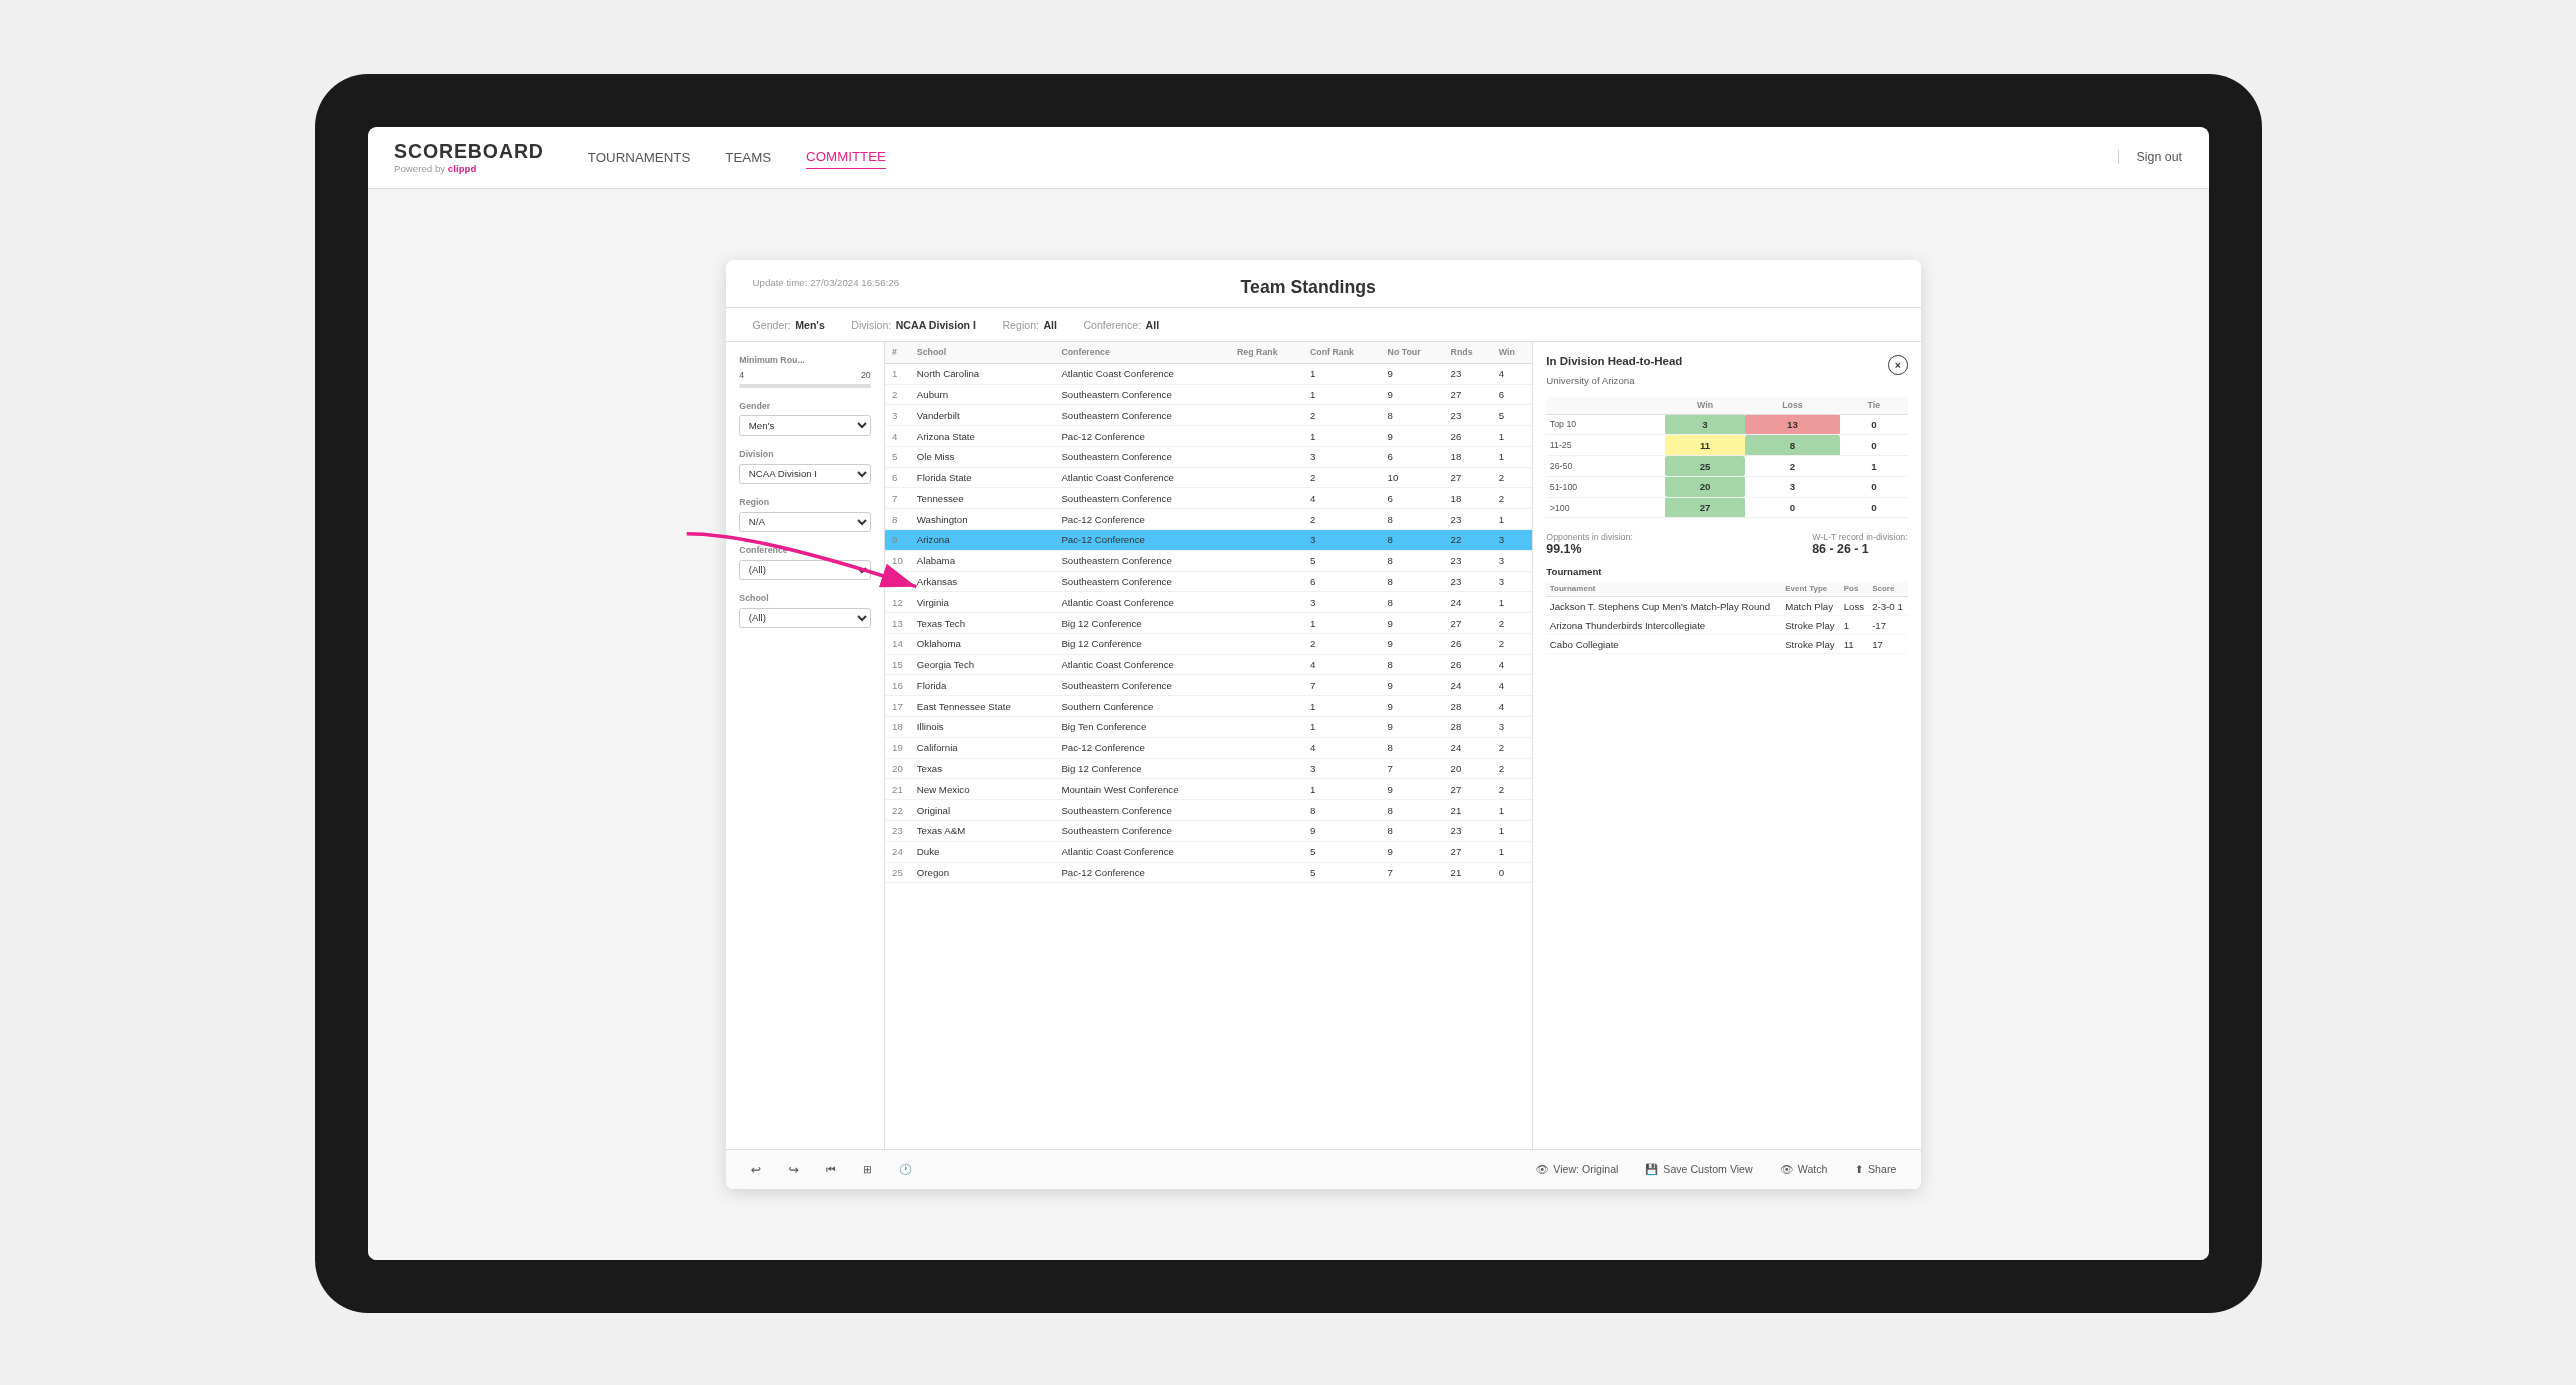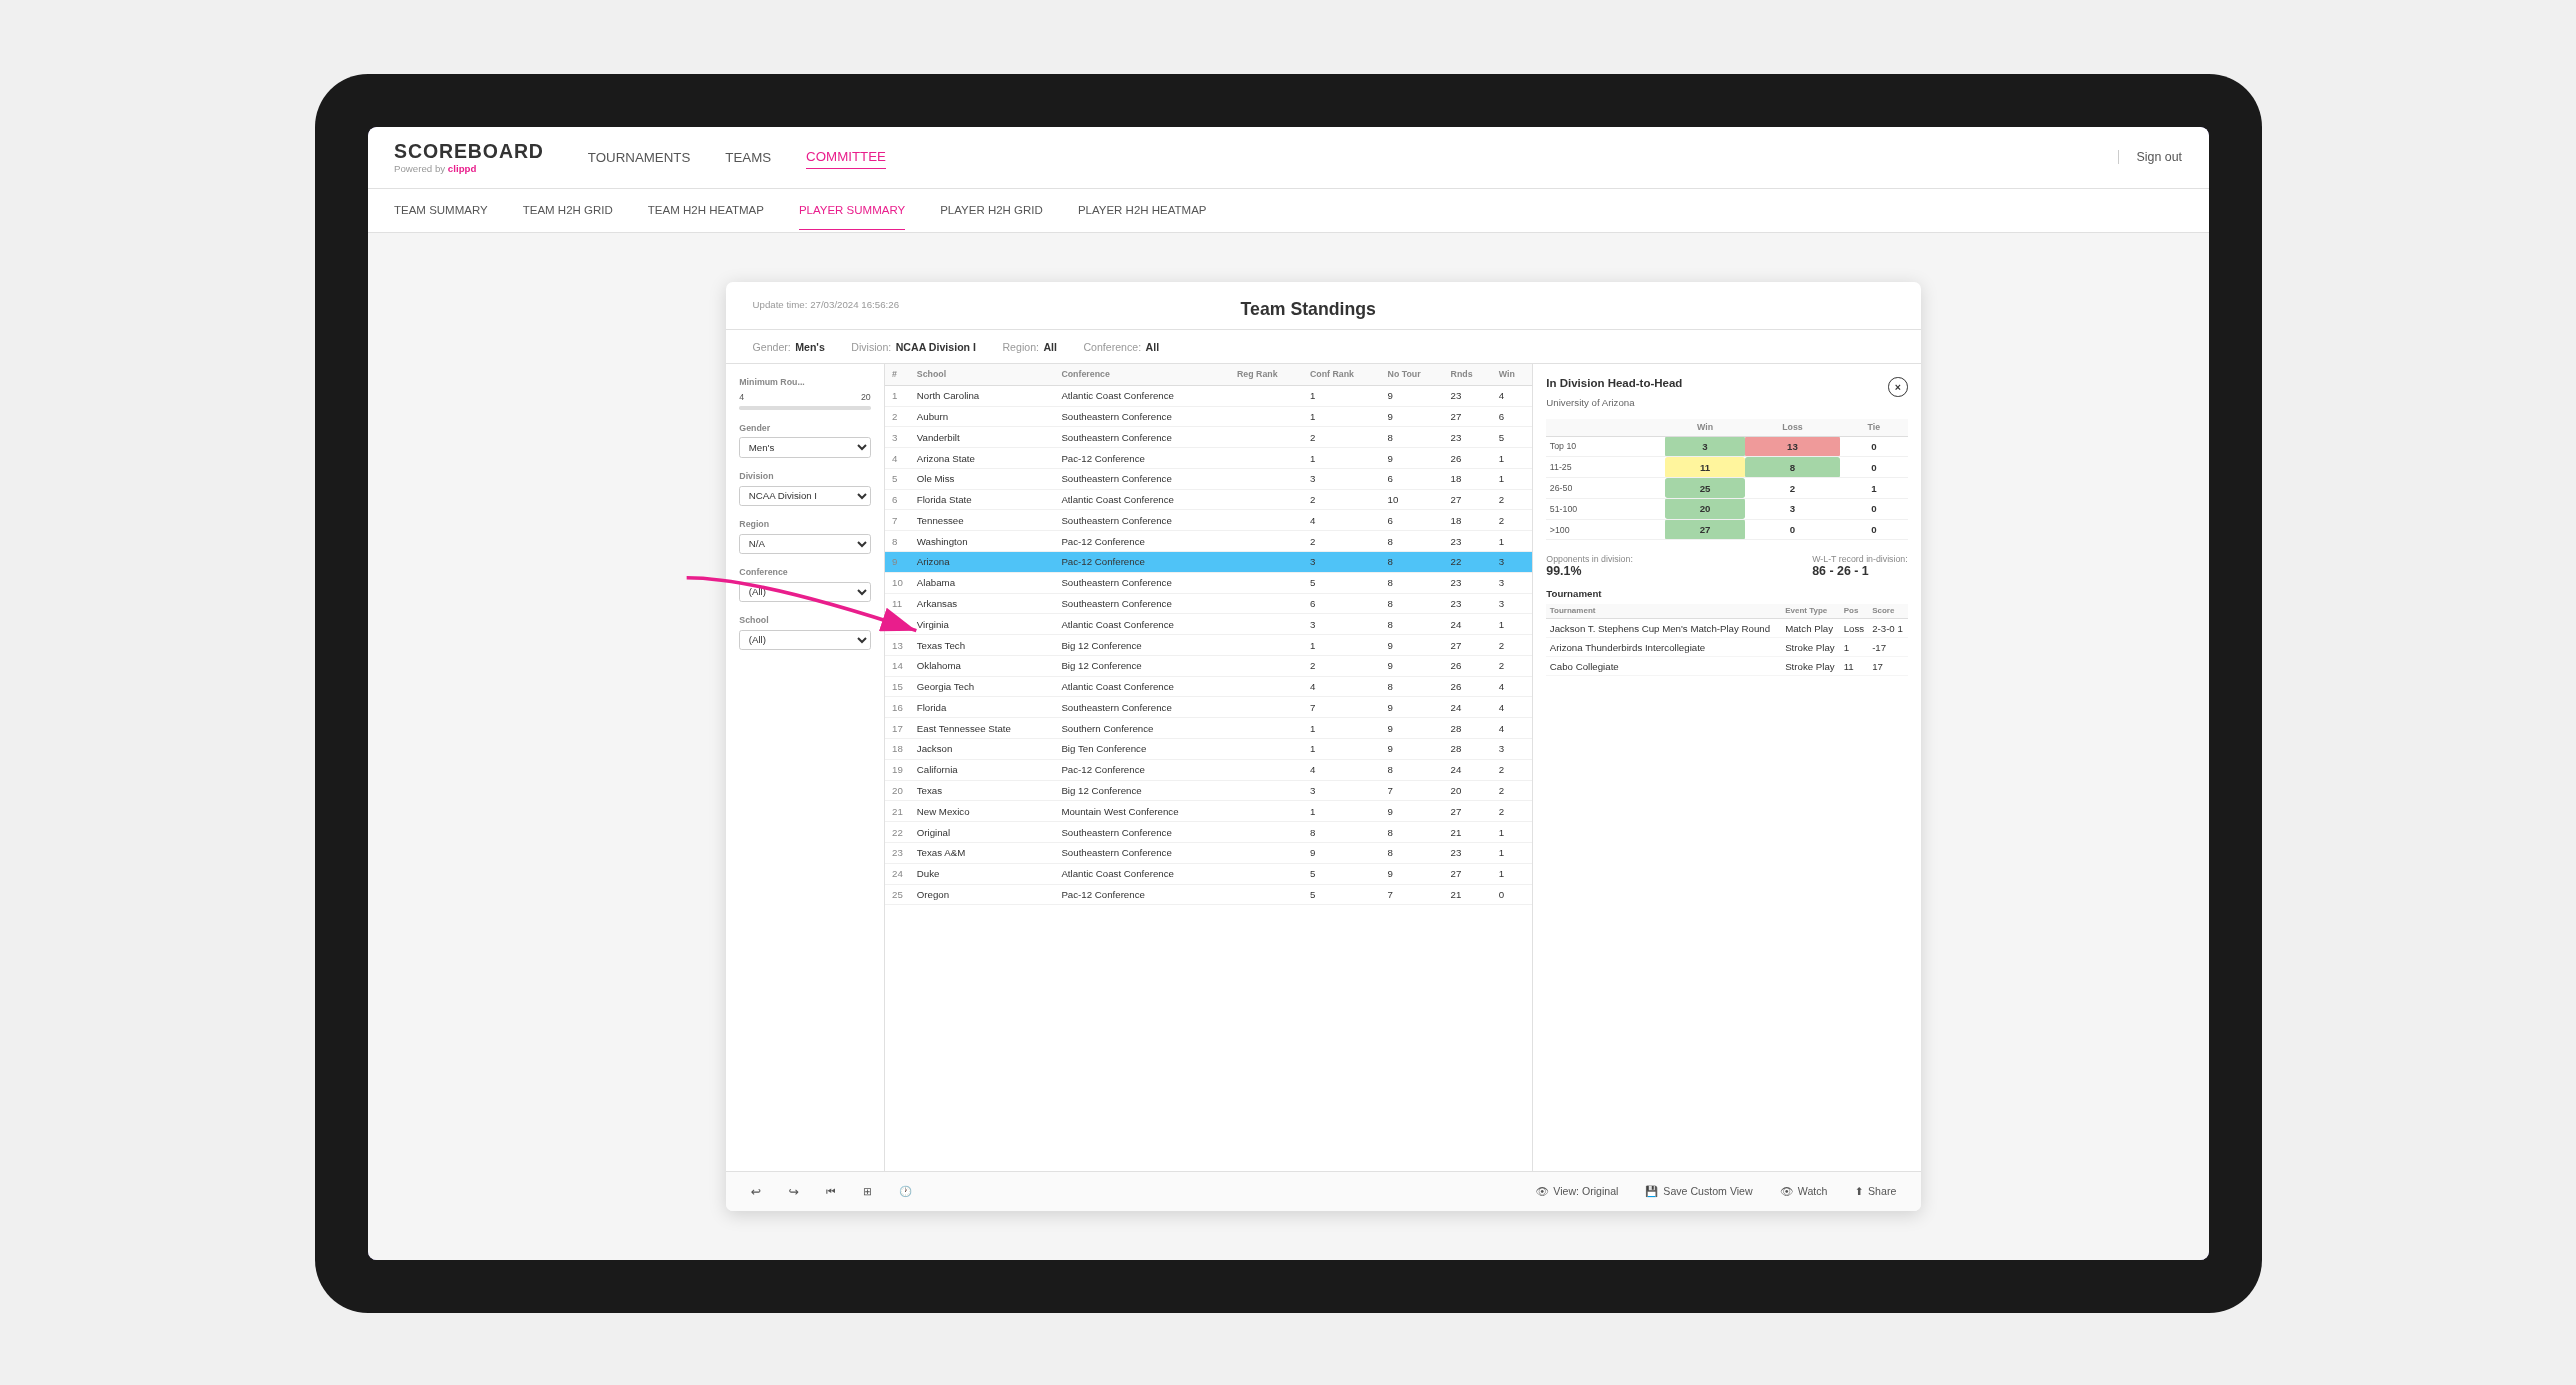--- a/index.html
+++ b/index.html
@@ -485,28 +485,20 @@
         </span>
       </div>
       <div class="main-nav">
         <a class="nav-item">TOURNAMENTS</a>
         <a class="nav-item">TEAMS</a>
         <a class="nav-item active">COMMITTEE</a>
       </div>
       <span class="sign-out">Sign out</span>
     </div>
 
-    <div class="sub-nav">
-      <a class="sub-nav-item">TEAM SUMMARY</a>
-      <a class="sub-nav-item">TEAM H2H GRID</a>
-      <a class="sub-nav-item">TEAM H2H HEATMAP</a>
-      <a class="sub-nav-item active">PLAYER SUMMARY</a>
-      <a class="sub-nav-item">PLAYER H2H GRID</a>
-      <a class="sub-nav-item">PLAYER H2H HEATMAP</a>
-    </div>
 
     <div class="main-content">
 
 
       <svg class="pink-arrow" width="265" height="106" viewBox="0 0 300 120">
         <defs>
           <marker id="arrowhead" markerWidth="10" markerHeight="7" refX="10" refY="3.5" orient="auto">
             <polygon points="0 0, 10 3.5, 0 7" fill="#e91e8c"></polygon>
           </marker>
         </defs>
@@ -770,21 +762,21 @@
       <td>East Tennessee State</td>
       <td>Southern Conference</td>
       <td></td>
       <td>1</td>
       <td>9</td>
       <td>28</td>
       <td>4</td>
     </tr>
                   <tr>
       <td class="rank-col">18</td>
-      <td>Jackson</td>
+      <td>Illinois</td>
       <td>Big Ten Conference</td>
       <td></td>
       <td>1</td>
       <td>9</td>
       <td>28</td>
       <td>3</td>
     </tr>
                   <tr>
       <td class="rank-col">19</td>
       <td>California</td>

